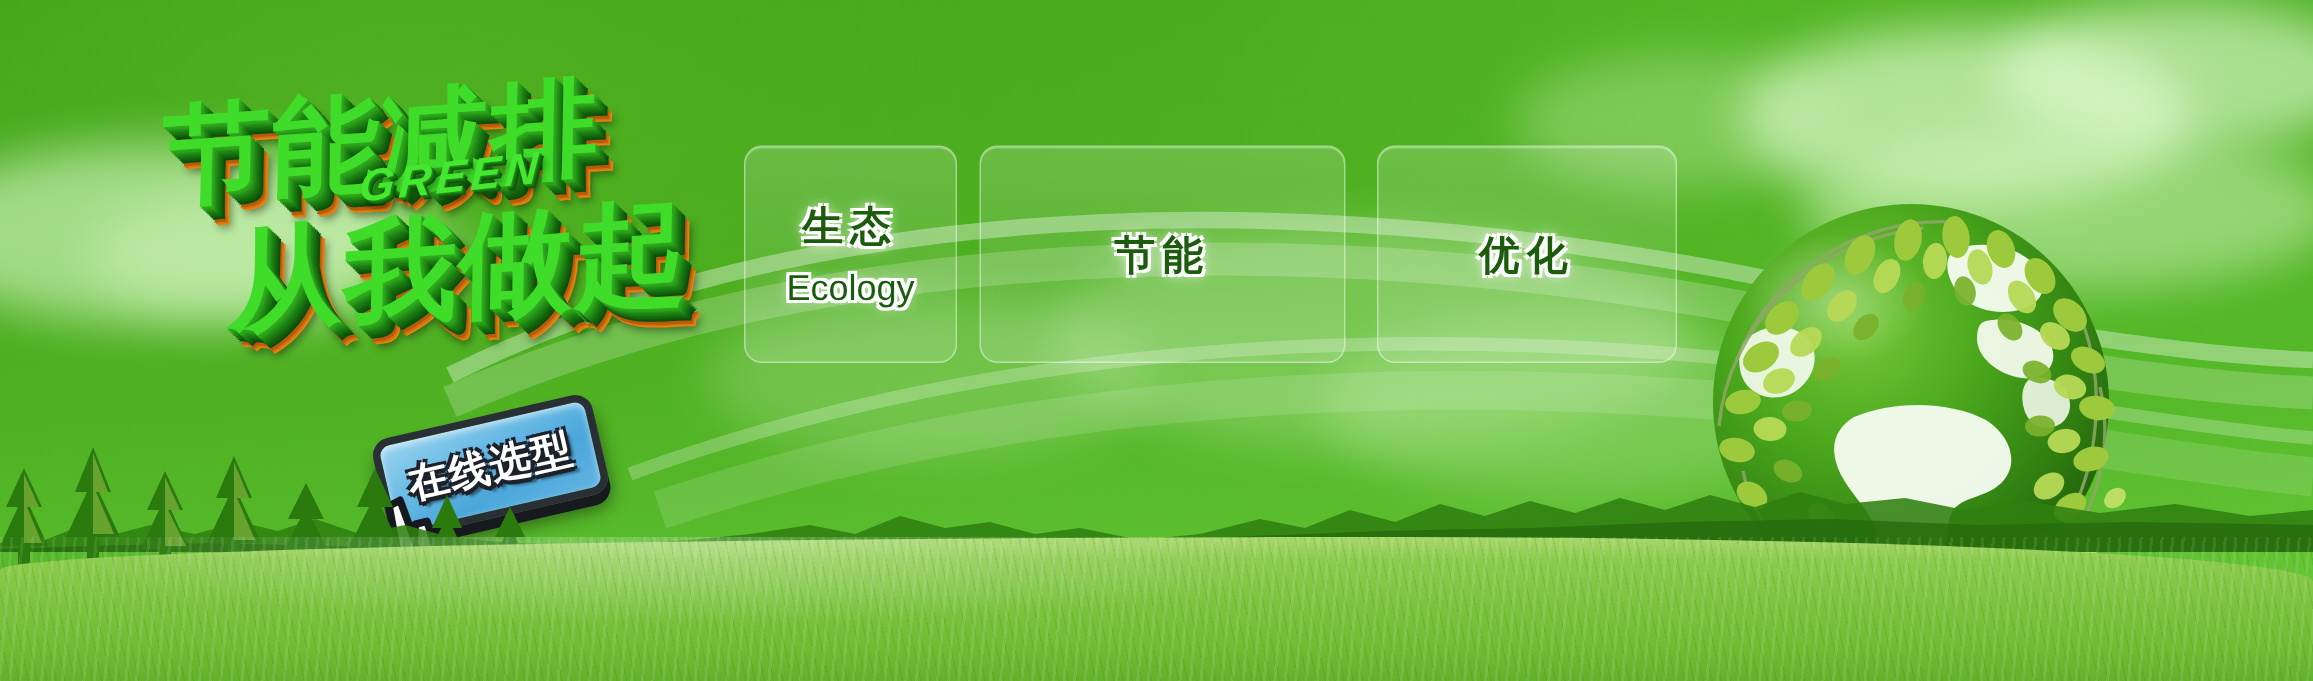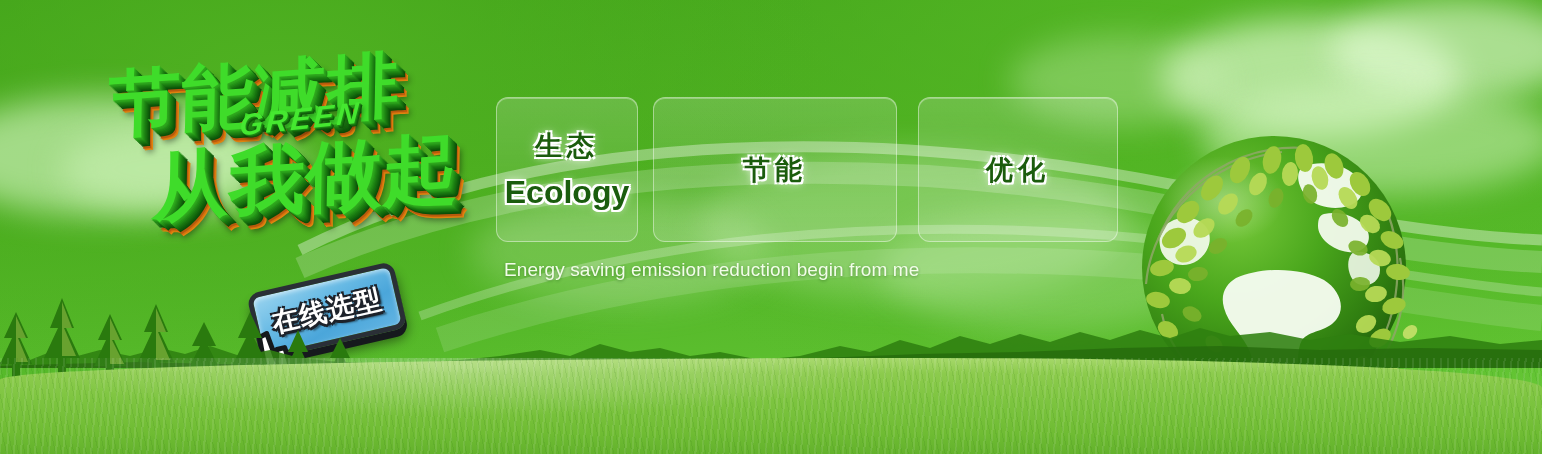--- a/index.html
+++ b/index.html
@@ -133,21 +133,21 @@
   .fcard.k1 { left:157px; width:244px; }
   .fcard.k2 { left:422px; width:200px;text-align:right; }
 
   .f-cn {
     font-size:27px; font-weight:700; color:#1b5c0d; letter-spacing:5px;
     text-shadow:
       -2px -2px 0 #fff, 2px -2px 0 #fff, -2px 2px 0 #fff, 2px 2px 0 #fff,
       0 0 7px rgba(255,255,255,.95), 0 0 14px rgba(255,255,255,.55);
   }
   .f-en {
-    font-size:32px; font-weight:700; color:#1a5c0e; letter-spacing:0px;
+    font-size:24px; font-weight:400; color:#1a5c0e; letter-spacing:0px;
     text-shadow:
       -2px -2px 0 #fff, 2px -2px 0 #fff, -2px 2px 0 #fff, 2px 2px 0 #fff,
       -2px 0 0 #fff, 2px 0 0 #fff, 0 -2px 0 #fff, 0 2px 0 #fff,
       0 0 9px rgba(255,255,255,.95);
   }
 
   
   #tagline {
     position:absolute; left:504px; top:259px;
     font-size:19px; color:#f2fde9; letter-spacing:.1px;
@@ -203,21 +203,20 @@
       <div class="f-en">Ecology</div>
     </div>
     <div class="fcard k1">
       <div class="f-cn">节能</div>
     </div>
     <div class="fcard k2">
       <div class="f-cn">优化</div>
     </div>
   </div>
 
-  <div id="tagline">Energy saving emission reduction begin from me</div>
 
   <svg id="globe" viewBox="0 0 312 312">
     <defs>
       <radialGradient id="sphG" cx="36%" cy="30%" r="78%">
         <stop offset="0%" stop-color="#77c93a"></stop>
         <stop offset="42%" stop-color="#4aa71c"></stop>
         <stop offset="78%" stop-color="#2f7d10"></stop>
         <stop offset="100%" stop-color="#1d5a09"></stop>
       </radialGradient>
       <radialGradient id="hiG" cx="50%" cy="50%" r="50%">

